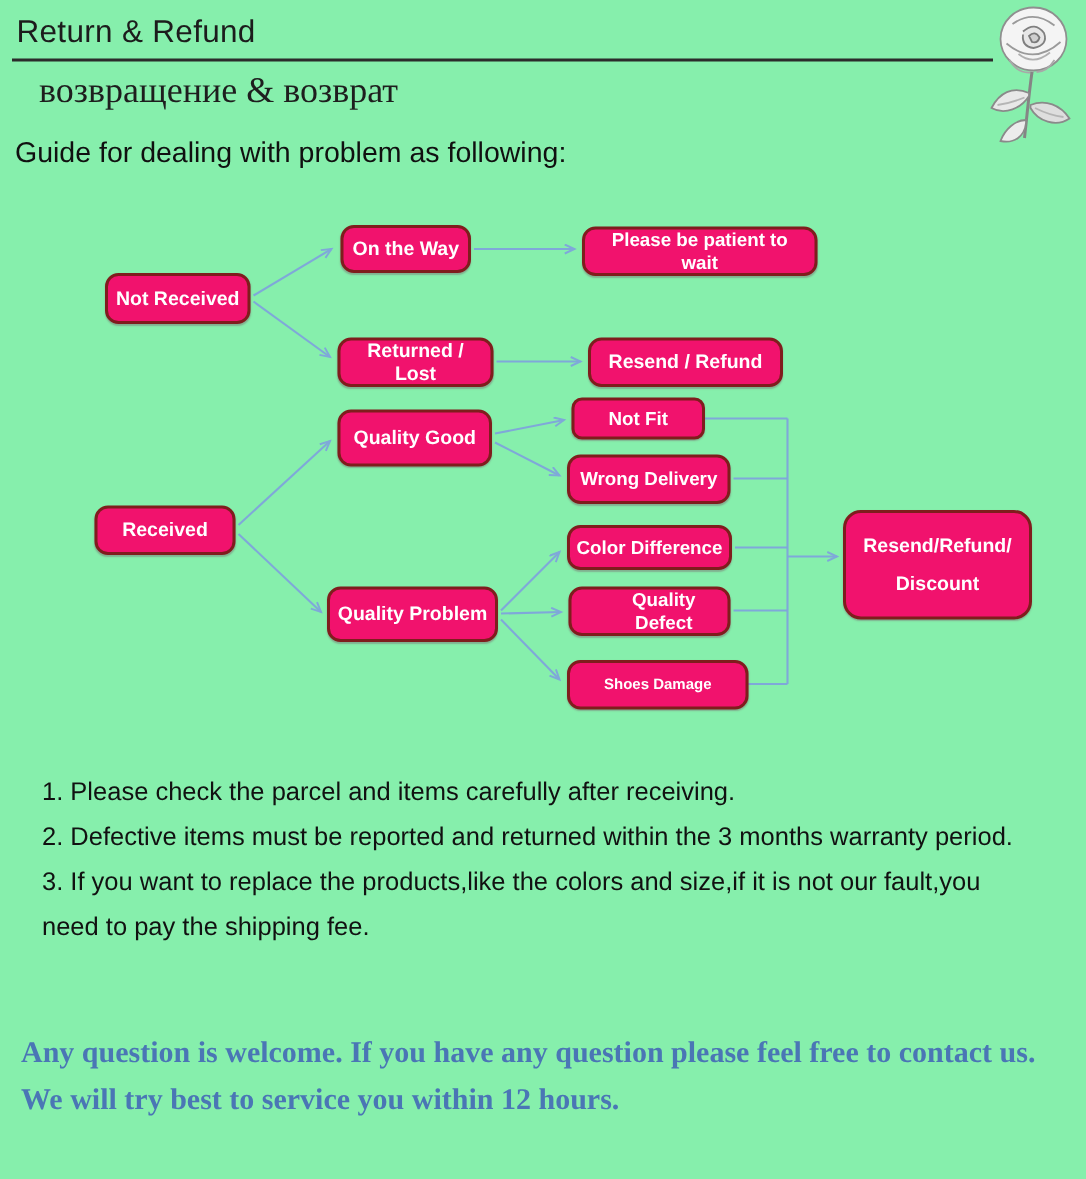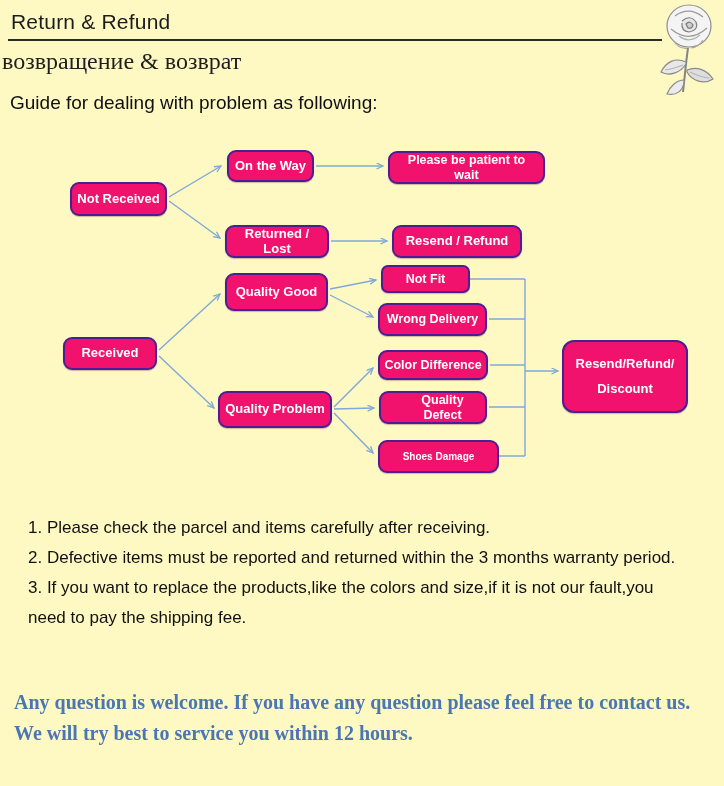--- a/index.html
+++ b/index.html
@@ -1,39 +1,39 @@
 <!DOCTYPE html>
 <html><head>
 <meta charset="utf-8">
 <style>
   html,body{margin:0;padding:0;background:#ffffff;}
   #page{
-    position:relative;width:724px;height:786px;background:#fef9c3;overflow:hidden;
+    position:relative;width:724px;height:786px;background:#86efac;overflow:hidden;
     font-family:"Liberation Sans",sans-serif;color:#141414;
   }
   
   .title{
     position:absolute;left:11px;top:10px;font-size:21px;letter-spacing:.2px;color:#1c1c1c;
   }
   .title-rule{
     position:absolute;left:8px;top:39px;width:654px;height:2px;background:#2b2b2b;
   }
   .subtitle-ru{
-    position:absolute;left:2px;top:48px;font-family:"Liberation Serif",serif;
+    position:absolute;left:26px;top:48px;font-family:"Liberation Serif",serif;
     font-size:24px;color:#1e1e1e;
   }
   .guide-line{
     position:absolute;left:10px;top:92px;font-size:19px;color:#101010;
   }
   .rose{position:absolute;left:653px;top:2px;width:68px;height:96px;}
   
   #arrows{position:absolute;left:0;top:0;width:724px;height:786px;pointer-events:none;}
   .node{
     position:absolute;display:flex;align-items:center;justify-content:center;text-align:center;
-    background:#F1126D;border:2px solid #4c1d95;border-radius:9px;box-sizing:border-box;
+    background:#F1126D;border:2px solid #7f1d1d;border-radius:9px;box-sizing:border-box;
     color:#ffffff;font-weight:bold;font-size:13px;line-height:1.15;padding:2px 4px;
     box-shadow:0 1px 1px rgba(120,60,90,.35);
   }
   .n-not-received{left:70px;top:182px;width:97px;height:34px;}
   .n-on-the-way{left:227px;top:150px;width:87px;height:32px;}
   .n-please-wait{left:388px;top:151px;width:157px;height:33px;font-size:12.5px;}
   .n-returned-lost{left:225px;top:225px;width:104px;height:33px;}
   .n-resend-refund{left:392px;top:225px;width:130px;height:33px;}
   .n-quality-good{left:225px;top:273px;width:103px;height:38px;}
   .n-received{left:63px;top:337px;width:94px;height:33px;}

